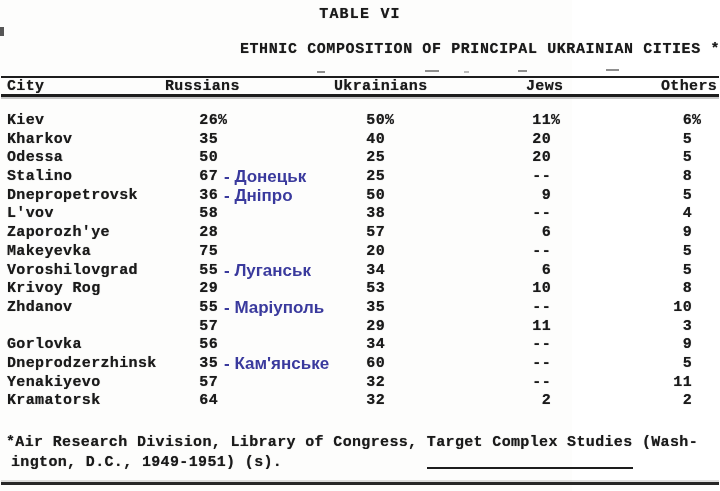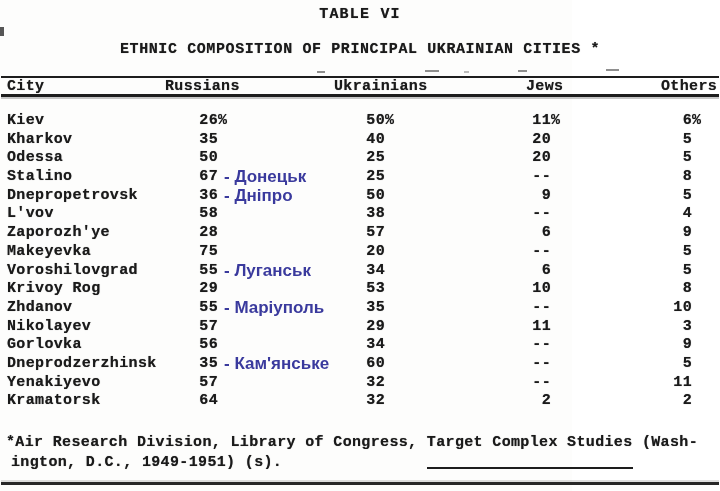--- a/index.html
+++ b/index.html
@@ -18,21 +18,21 @@
   }
 
   .typ { font-size: 15px; white-space: nowrap; }
 
   .doc-title {
     position: absolute; top: 6px; left: 0; width: 720px;
     text-align: center; font-size: 15px; letter-spacing: 1.2px;
   }
   .doc-subtitle {
     position: absolute; top: 41px; left: 0; width: 720px;
-    text-align: center; font-size: 15px; letter-spacing: 0.6px;
+    text-align: right; font-size: 15px; letter-spacing: 0.6px;
   }
 
   
   .artifact { position: absolute; background: #6a6a6a; height: 2px; opacity: .75; }
   .a1 { top: 71px; left: 317px; width: 8px; }
   .a2 { top: 70px; left: 425px; width: 14px; }
   .a3 { top: 71px; left: 464px; width: 5px; opacity:.45; }
   .a4 { top: 70px; left: 518px; width: 9px; }
   .a5 { top: 69px; left: 606px; width: 13px; }
   .edge-mark { position:absolute; top: 27px; left: 0; width: 4px; height: 9px; background:#2c2c2c; opacity:.8; }
@@ -228,21 +228,20 @@
 
     <span class="annotation">- Маріуполь</span>
     <span class="cell num ukr">35</span>
 
     <span class="cell num jew">--</span>
 
     <span class="cell num oth">10</span>
 
   </div>
       <div class="row">
-    <span class="cell city">Nikolayev</span>
     <span class="cell num rus">57</span>
 
     <span class="cell num ukr">29</span>
 
     <span class="cell num jew">11</span>
 
     <span class="cell num oth">3</span>
 
   </div>
       <div class="row">

